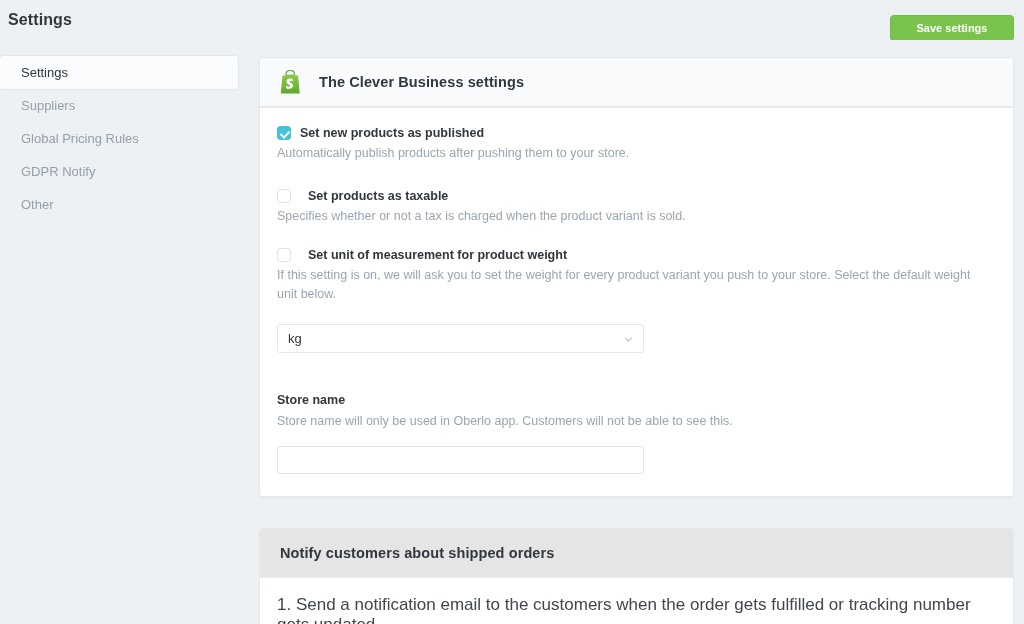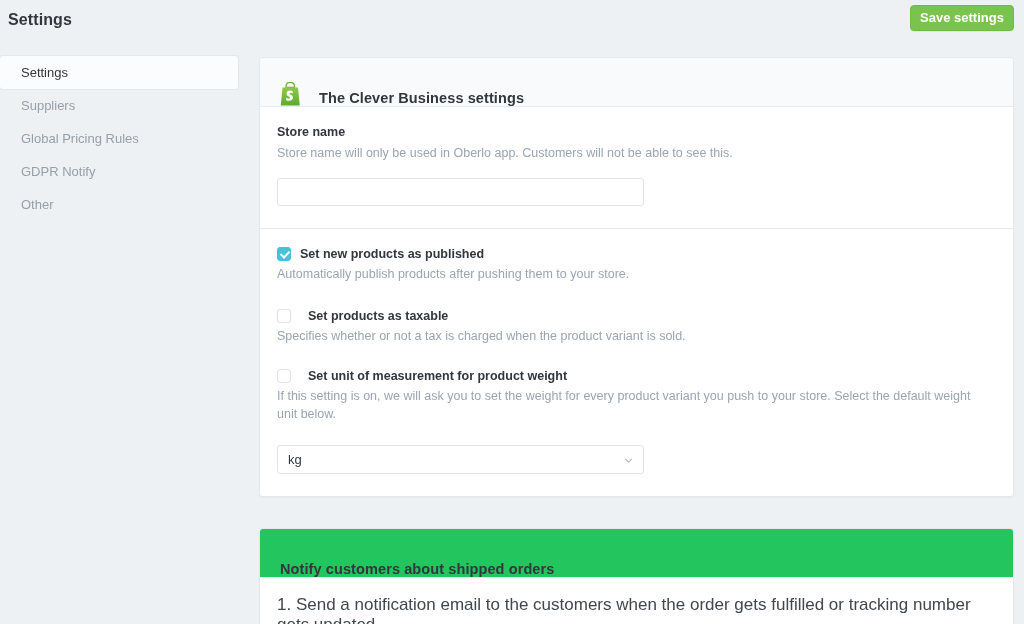--- a/index.html
+++ b/index.html
@@ -31,28 +31,28 @@
   .page-title {
     margin-left: 8px;
     font-size: 16px;
     font-weight: bold;
     color: #31373d;
     letter-spacing: .1px;
   }
   .save-btn {
     position: absolute;
     right: 10px;
-    top: 5px;
-    width: 104px;
+    top: 15px;
+    width: 124px;
     height: 26px;
     background: #7ac44d;
     border: 1px solid #6fb945;
     border-radius: 4px;
     color: #ffffff;
-    font-size: 13px;
+    font-size: 11px;
     font-weight: bold;
     cursor: pointer;
     line-height: 24px;
     text-align: center;
     font-family: "Liberation Sans", sans-serif;
     box-shadow: 0 1px 0 rgba(0,0,0,0.04);
   }
 
   
   .sidebar {
@@ -99,26 +99,26 @@
     border-radius: 3px;
     box-shadow: 0 1px 1px rgba(50,60,70,0.04);
   }
   .card + .card { margin-top: 31px; }
 
   .card-header {
     background: #f9fafb;
     border-bottom: 1px solid #e8ebee;
     height: 49px;
     display: flex;
-    align-items: flex-end;
+    align-items: center;
     padding: 0 20px;
     border-radius: 3px 3px 0 0;
   }
   .card-header.plain {
-    background: #22c55e;
+    background: #e5e5e5;
   }
   .card-title {
     font-size: 14.5px;
     font-weight: bold;
     color: #31373d;
     letter-spacing: .1px;
   }
   .shopify-logo {
     width: 21px;
     height: 24px;
@@ -282,26 +282,20 @@
         <path d="M12 9 C12 3 15.5 0.5 20.5 0.5 C25.5 0.5 29 3 29 9 L29 11 L12 11 Z" fill="none" stroke="#6fb541" stroke-width="2.6"></path>
         <path d="M5 11 L36 11 L39.5 47 L1.5 47 Z" fill="url(#bagGrad)"></path>
         <path d="M25.6 18.6 c-1.3-.9-3-1.4-4.9-1.4 c-4.6 0-7.6 2.6-7.6 6.1 c0 2.8 2 4.3 4.3 5.5
                  c1.9 1 2.7 1.7 2.7 2.7 c0 1.1-.9 1.8-2.3 1.8 c-1.8 0-3.6-.8-4.9-1.7 l-1.2 4.3
                  c1.4 1 3.8 1.8 6.3 1.8 c4.9 0 8.2-2.6 8.2-6.5 c0-2.8-1.9-4.5-4.5-5.8
                  c-1.8-.9-2.6-1.5-2.6-2.5 c0-.9 .8-1.6 2.2-1.6 c1.6 0 3.1 .6 4.1 1.2 Z" fill="#ffffff"></path>
       </svg>
       <div class="card-title">The Clever Business settings</div>
     </div>
 
-    <div class="section">
-      <div class="field-label">Store name</div>
-      <div class="help-text">Store name will only be used in Oberlo app. Customers will not be able to see this.</div>
-      <input class="text-input" type="text" placeholder="" style="">
-    </div>
-
     <div class="section divided">
 
       <div class="check-row">
         <span class="cb checked"></span>
         <span class="cb-label">Set new products as published</span>
       </div>
       <div class="help-text">Automatically publish products after pushing them to your store.</div>
 
       <div class="spacer-26"></div>
 
@@ -320,20 +314,26 @@
       <div class="help-text">If this setting is on, we will ask you to set the weight for every product variant you push to your store. Select the default weight unit below.</div>
 
       <div class="select-wrap">
         <div class="select-box">kg</div>
         <svg class="chev" viewBox="0 0 12 12">
           <path d="M2 4.2 L6 8.2 L10 4.2" fill="none" stroke="#b6bec6" stroke-width="1.5" stroke-linecap="round" stroke-linejoin="round"></path>
         </svg>
       </div>
 
     </div>
+
+    <div class="section">
+      <div class="field-label">Store name</div>
+      <div class="help-text">Store name will only be used in Oberlo app. Customers will not be able to see this.</div>
+      <input class="text-input" type="text" placeholder="" style="">
+    </div>
   </section>
 
   <section class="card">
     <div class="card-header plain">
       <div class="card-title">Notify customers about shipped orders</div>
     </div>
     <div class="notify-body">
       <div class="notify-line">1. Send a notification email to the customers when the order gets fulfilled or tracking number gets updated.</div>
       <div class="check-row">
         <span class="cb"></span>

